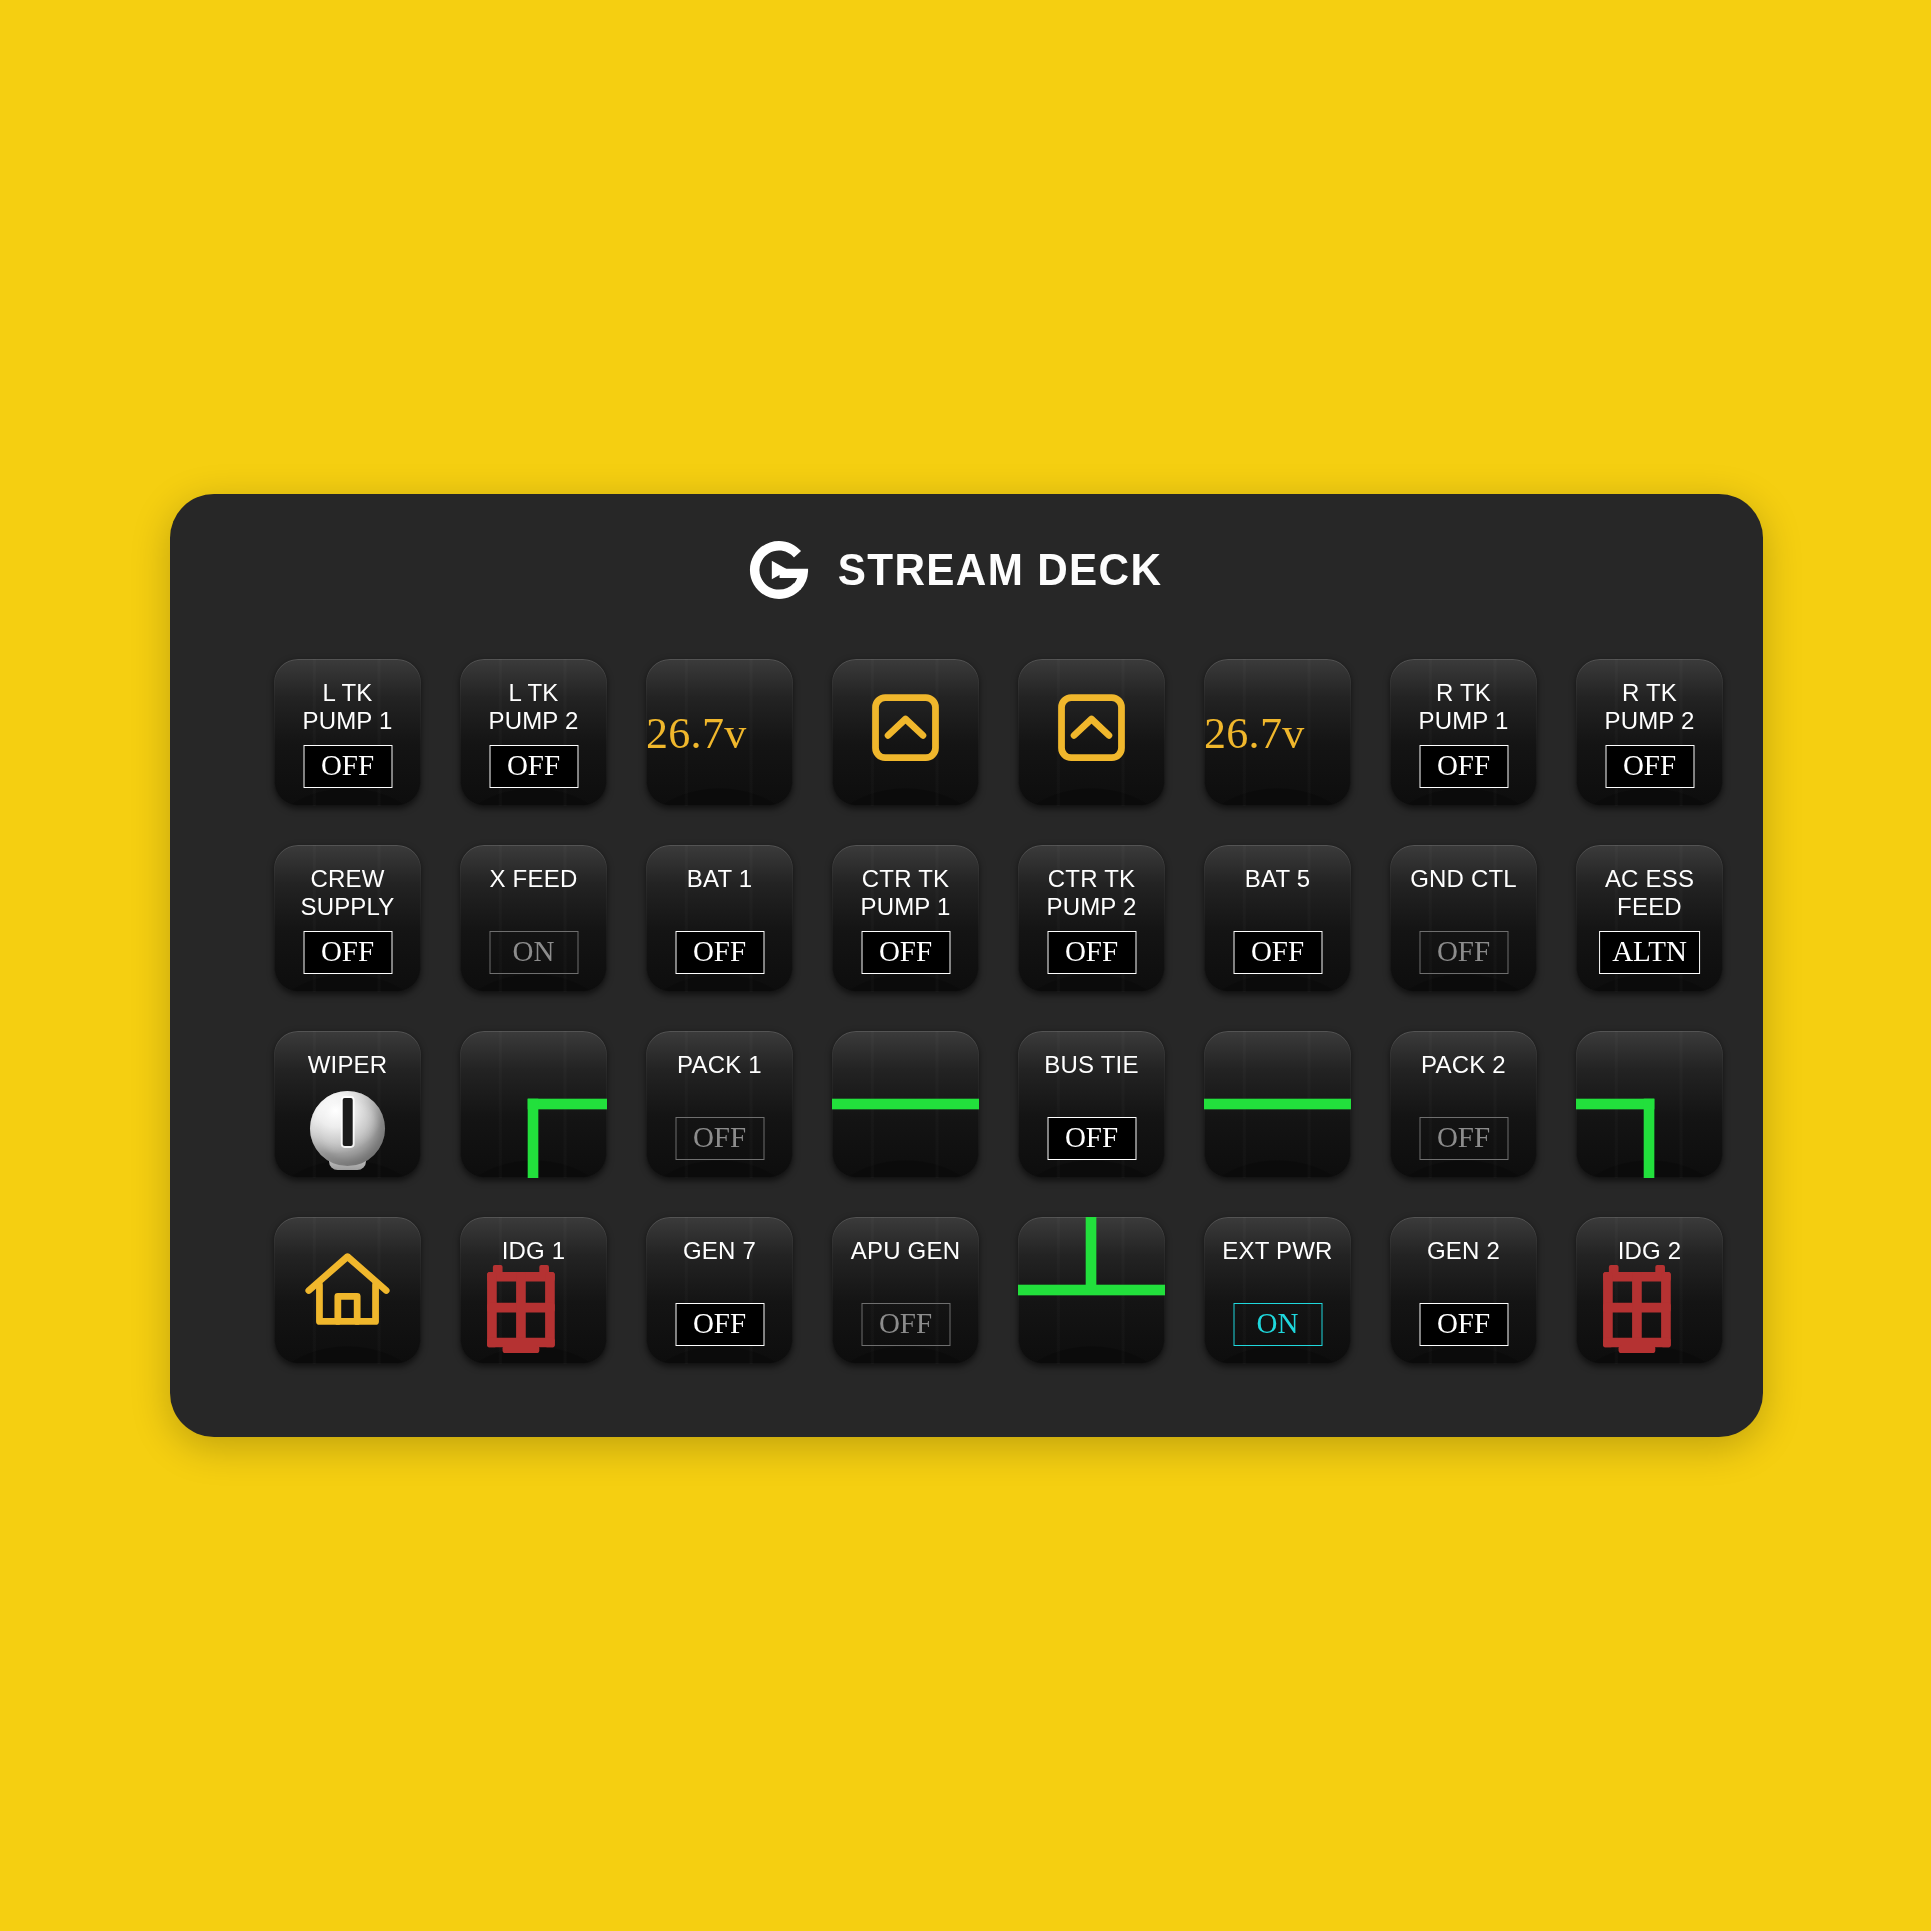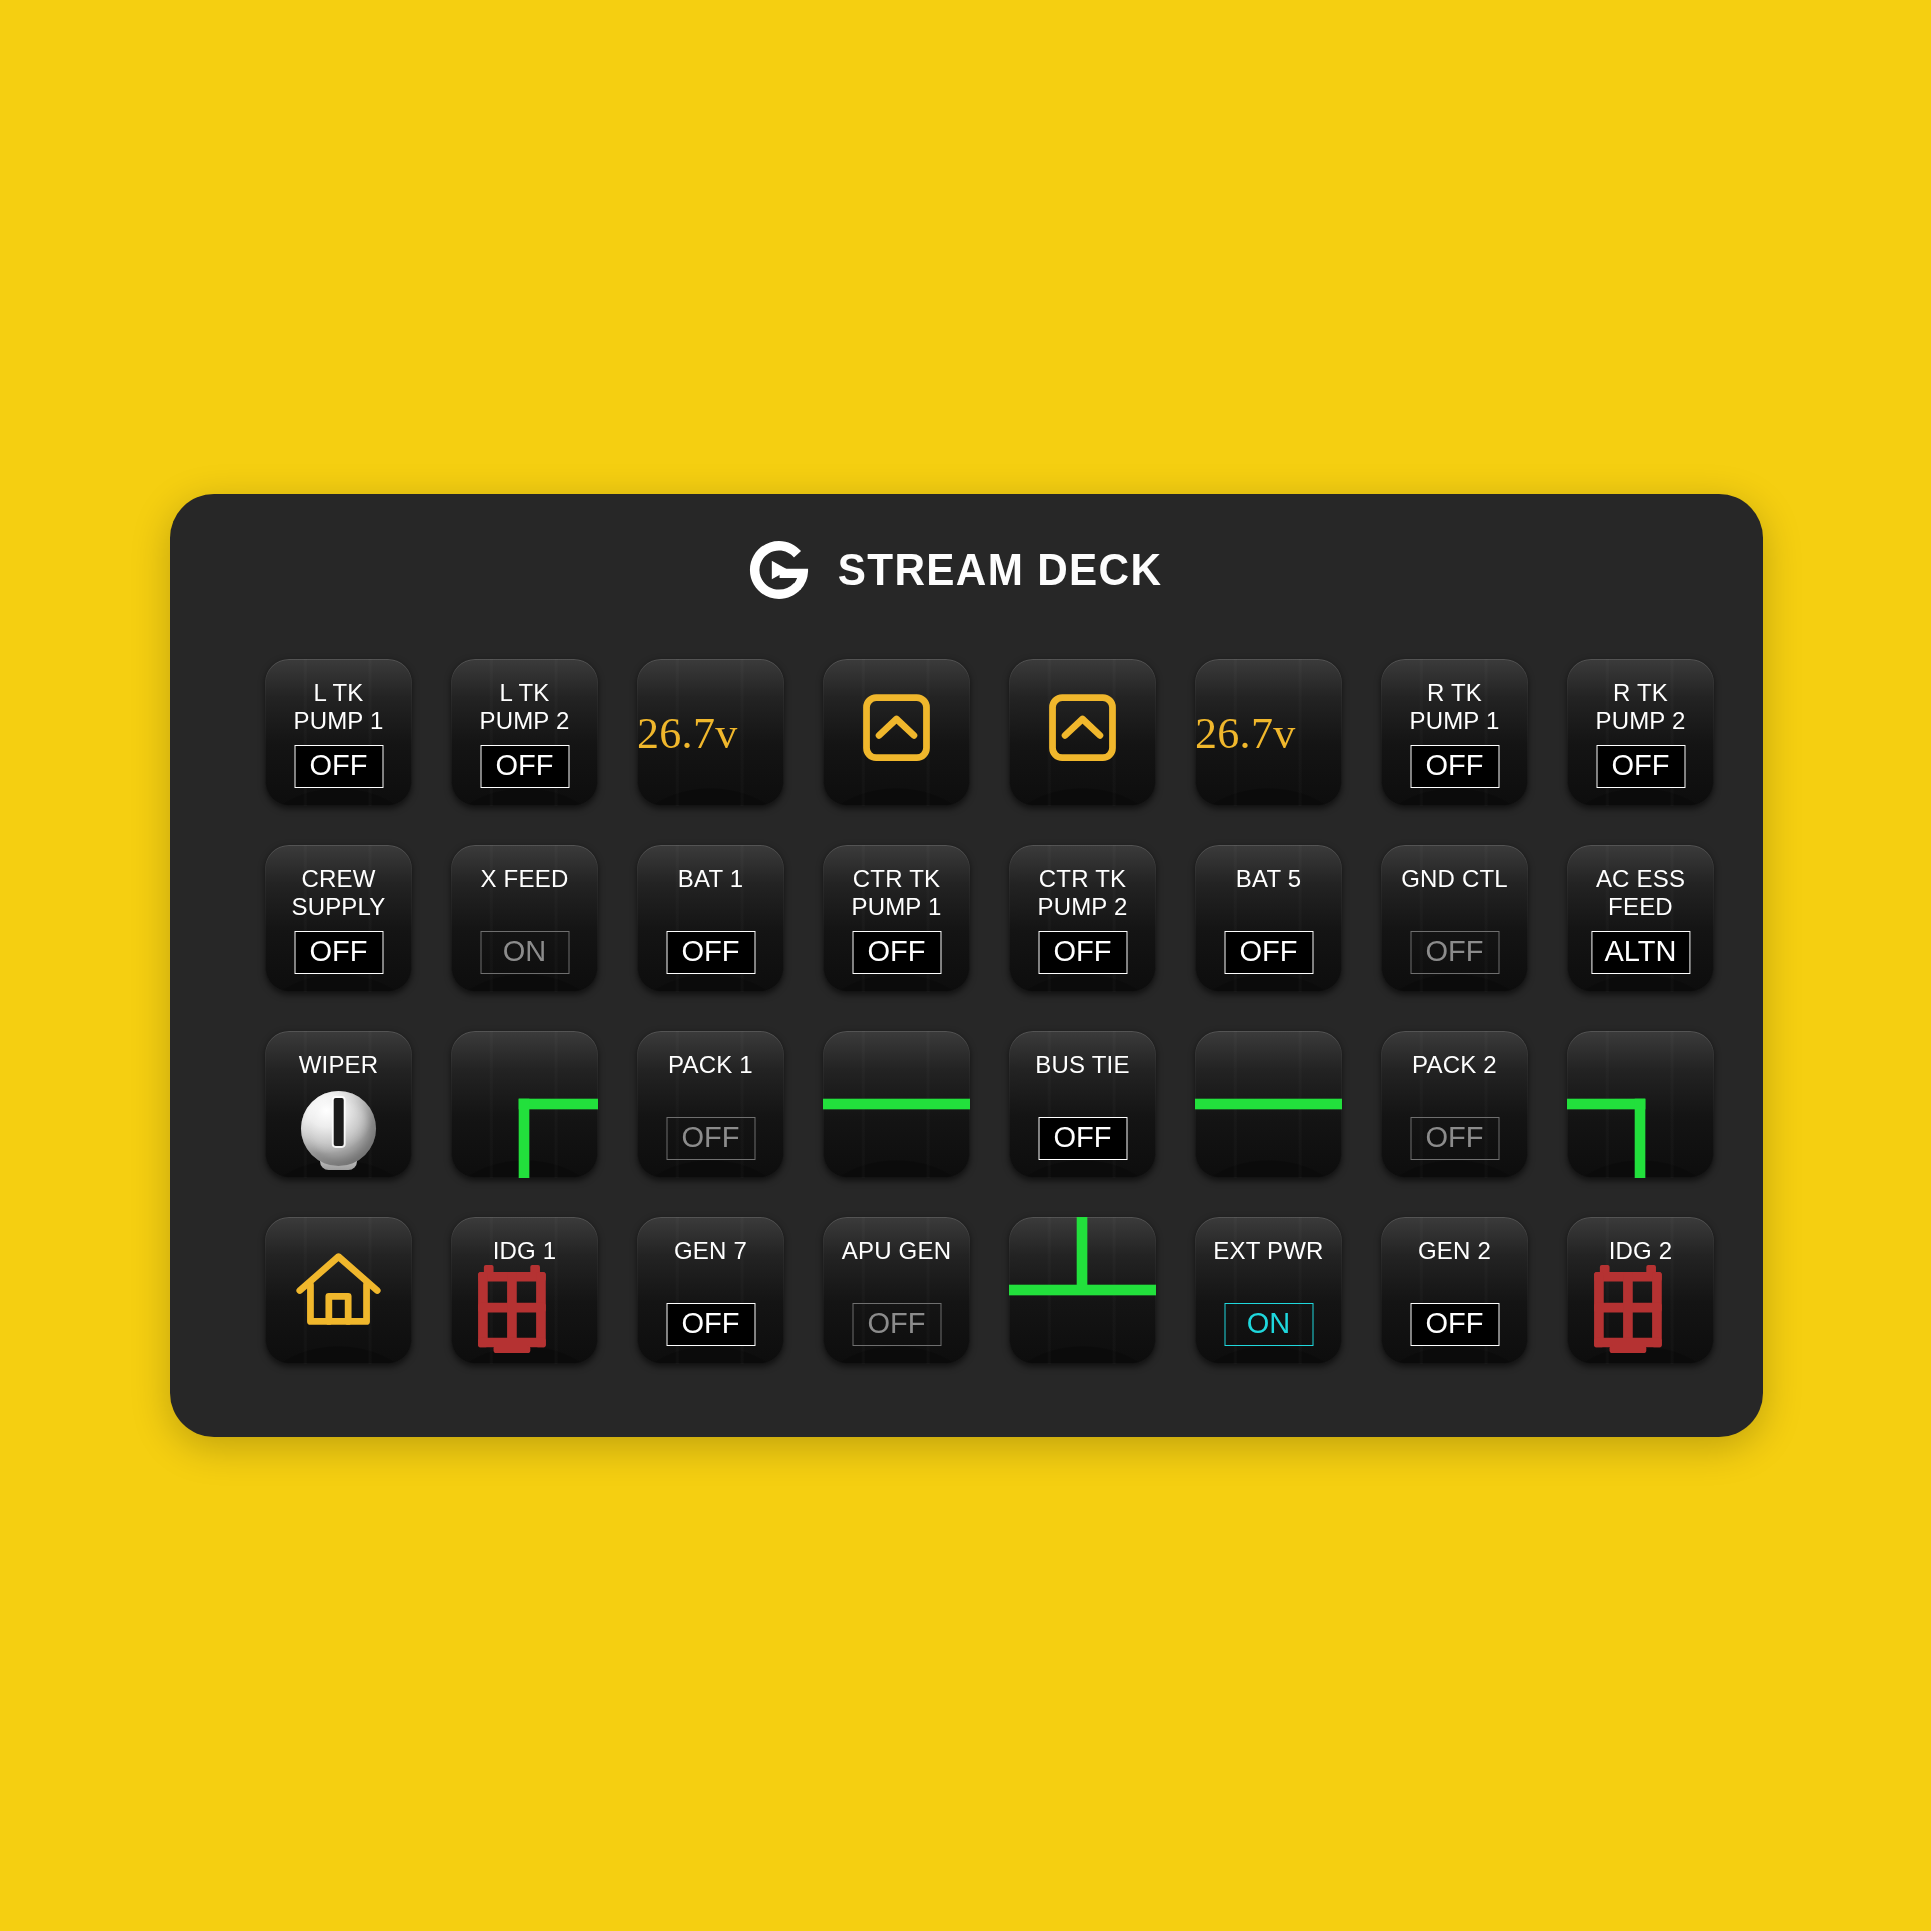--- a/index.html
+++ b/index.html
@@ -47,21 +47,21 @@
     font-size: 44px;
     font-weight: 700;
     letter-spacing: 1.4px;
     font-family: "Liberation Sans", sans-serif;
     transform: scaleX(.96);
   }
 
   
   #grid {
     position: absolute;
-    left: 95px;
+    left: 104px;
     top: 165px;
     display: grid;
     grid-template-columns: repeat(8, 147px);
     grid-template-rows: repeat(4, 147px);
     column-gap: 31px;
     row-gap: 32px;
     gap: 39px;
   }
 
   .key {
@@ -116,21 +116,21 @@
     transform: translateX(-50%);
     bottom: 18.3px;
     min-width: 89px;
     padding: 2.9px 12.6px 4.8px;
     border: 1.9px solid #ffffff;
     color: #ffffff;
     font-size: 29px;
     line-height: 33px;
     text-align: center;
     background: #000000;
-    font-family: Liberation Sans, sans-serif;
+    font-family: Liberation Serif, serif;
   }
   .key-value.dim   { border-color: #6f6f6f; color: #8c8c8c; background: transparent; }
   .key-value.cyan  { border-color: #1fd8dd; color: #1fd8dd; background: transparent; }
 
   
   .volt-text {
     position: absolute;
     z-index: 2;
     left: 0; right: 0;
     top: 50%;

